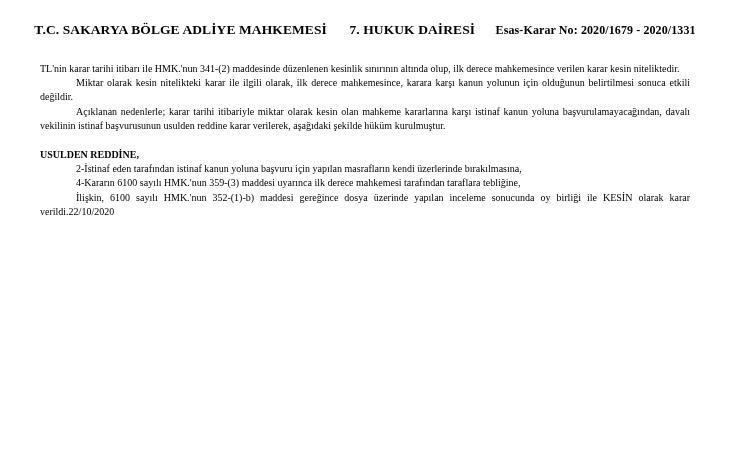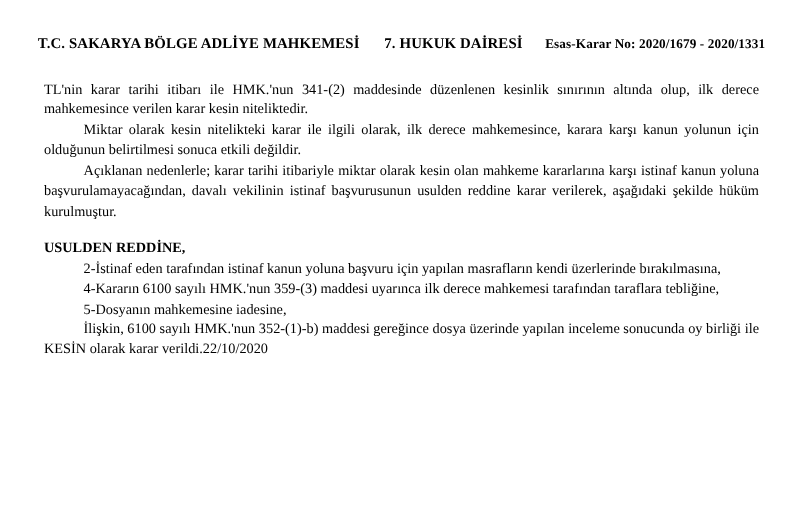--- a/index.html
+++ b/index.html
@@ -12,21 +12,21 @@
     background: #ffffff;
     font-family: "Liberation Serif", serif;
     color: #000000;
     overflow: hidden;
   }
   .page {
     position: relative;
     width: 730px;
     height: 468px;
     box-sizing: border-box;
-    padding: 32px 18px 0 18px;
+    padding: 22px 18px 0 18px;
   }
   .header {
     text-align: center;
     font-family: "Liberation Serif", serif;
     font-weight: bold;
     font-size: 12.5px;
     letter-spacing: 0.1px;
     white-space: nowrap;
     margin-bottom: 24px;
   }
@@ -42,21 +42,21 @@
   }
   .header .spacer-md {
     display: inline-block;
     width: 14px;
   }
   .header .casenum {
     font-weight: bold;
     font-size: 12px;
   }
   .body-text {
-    font-size: 13px;
+    font-size: 10px;
     line-height: 1.42;
     text-align: justify;
     text-justify: inter-word;
     padding: 0 22px 0 22px;
   }
   p {
     margin: 0 0 0 0;
     text-indent: 0;
   }
   p.indent {
@@ -93,19 +93,18 @@
     <p class="indent">Açıklanan nedenlerle; karar tarihi itibariyle miktar olarak kesin olan mahkeme kararlarına karşı istinaf kanun yoluna başvurulamayacağından, davalı vekilinin istinaf başvurusunun usulden reddine karar verilerek, aşağıdaki şekilde hüküm kurulmuştur.</p>
 
 
     <p class="b">USULDEN REDDİNE,</p>
 
     <p class="indent">2-İstinaf eden tarafından istinaf kanun yoluna başvuru için yapılan masrafların kendi üzerlerinde bırakılmasına,</p>
 
 
     <p class="indent">4-Kararın 6100 sayılı HMK.'nun 359-(3) maddesi uyarınca ilk derece mahkemesi tarafından taraflara tebliğine,</p>
 
-    <p class="indent">5-Dosyanın mahkemesine iadesine,</p>
 
     <p class="indent">İlişkin, 6100 sayılı HMK.'nun 352-(1)-b) maddesi gereğince dosya üzerinde yapılan inceleme sonucunda oy birliği ile KESİN olarak karar verildi.22/10/2020</p>
 
   </div>
 
 </div>
 
 </body></html>

